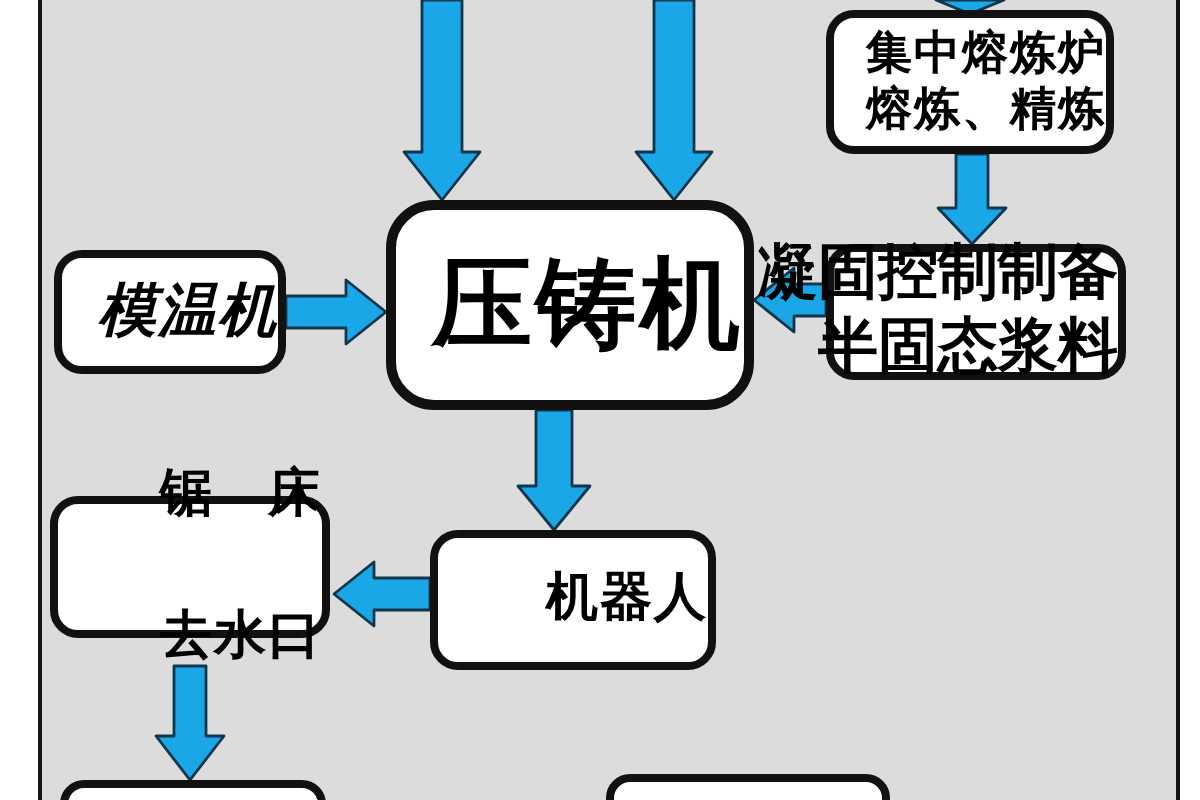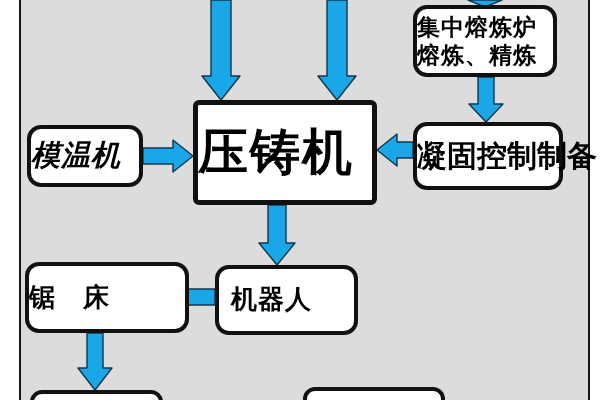--- a/index.html
+++ b/index.html
@@ -17,31 +17,31 @@
   .arrow-layer{position:absolute;left:0;top:0;width:600px;height:400px;}
   .arrow-layer polygon{
     fill:#19a7e8;
     stroke:#10364e;
     stroke-width:1.4;
     stroke-linejoin:round;
   }
   .node{
     position:absolute;background:#ffffff;border:4px solid #111111;
     border-radius:14px;box-sizing:border-box;
-    display:flex;flex-direction:column;align-items:flex-start;justify-content:center;
+    display:flex;flex-direction:column;align-items:flex-end;justify-content:center;
     color:#000;font-weight:bold;text-align:center;line-height:1.22;
     letter-spacing:1px;
   }
   .node .ln{white-space:pre;}
   .n-melting{left:413px;top:5px;width:144px;height:72px;font-size:23px;border-width:4px;}
   .n-solid{left:413px;top:122px;width:150px;height:68px;font-size:30px;border-width:4px;letter-spacing:0;}
-  .n-die{left:193px;top:100px;width:184px;height:105px;font-size:50px;border-width:5px;border-radius:6px;letter-spacing:2px;}
+  .n-die{left:193px;top:100px;width:184px;height:105px;font-size:50px;border-width:5px;border-radius:24px;letter-spacing:2px;}
   .n-mold{left:27px;top:125px;width:116px;height:62px;font-size:29px;font-style:italic;}
   .n-robot{left:215px;top:265px;width:143px;height:70px;font-size:26px;padding-left:12px;}
-  .n-saw{left:25px;top:262px;width:164px;height:71px;font-size:26px;gap:39px;}
+  .n-saw{left:25px;top:248px;width:140px;height:71px;font-size:26px;gap:39px;}
   .n-bl{left:30px;top:390px;width:133px;height:30px;border-radius:12px;}
   .n-br{left:303px;top:387px;width:142px;height:30px;border-radius:12px;}
 </style>
 </head>
 <body>
 
 <div class="frame"></div>
 
 <svg class="arrow-layer" viewBox="0 0 600 400" xmlns="http://www.w3.org/2000/svg">
   <polygon points="211,0 231,0 231,76 240,76 221,100 202,76 211,76"></polygon>
@@ -55,32 +55,34 @@
   <polygon points="87,333 103,333 103,368 112,368 95,390 78,368 87,368"></polygon>
 </svg>
 
 <div class="node n-melting">
   <span class="ln">集中熔炼炉</span>
   <span class="ln">熔炼、精炼</span>
 </div>
 
 <div class="node n-solid">
   <span class="ln">凝固控制制备</span>
+  <span class="ln">半固态浆料</span>
 </div>
 
 <div class="node n-die">
   <span class="ln">压铸机</span>
 </div>
 
 <div class="node n-mold">
   <span class="ln">模温机</span>
 </div>
 
 <div class="node n-robot">
   <span class="ln">机器人</span>
 </div>
 
 <div class="node n-saw">
   <span class="ln">锯　床</span>
+  <span class="ln">去水口</span>
 </div>
 
 <div class="node n-bl"></div>
 <div class="node n-br"></div>
 
 </body></html>

